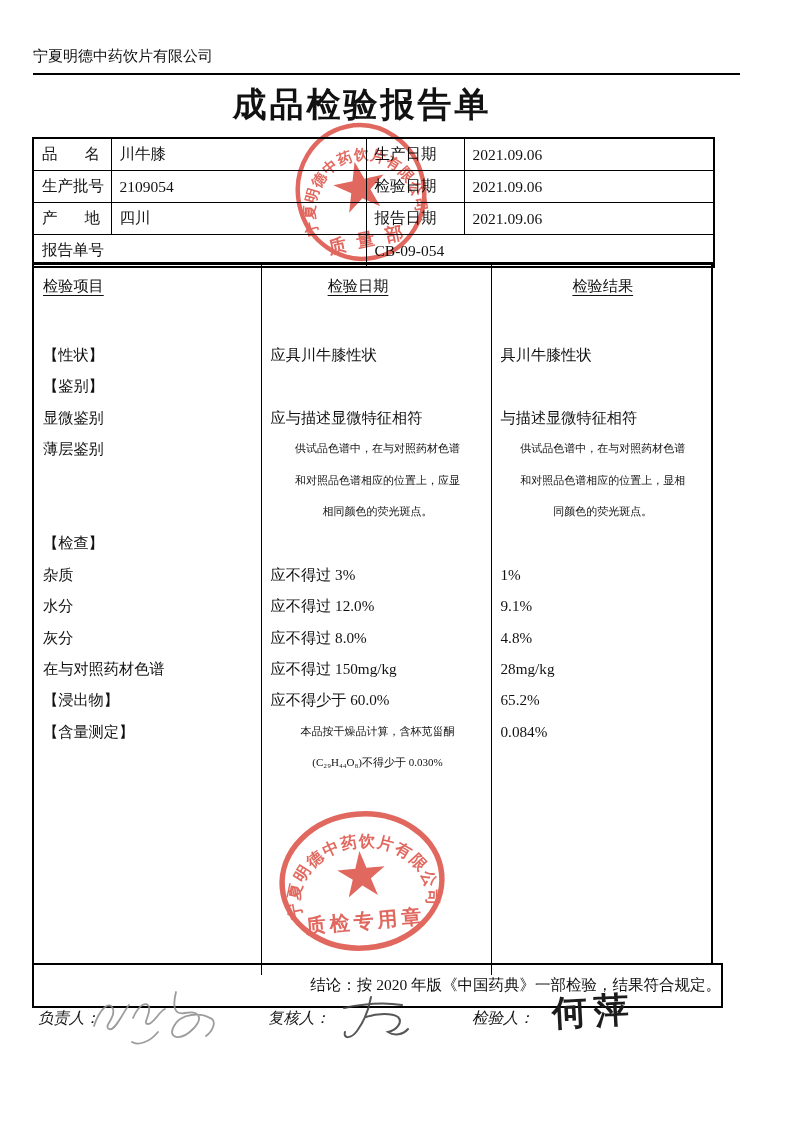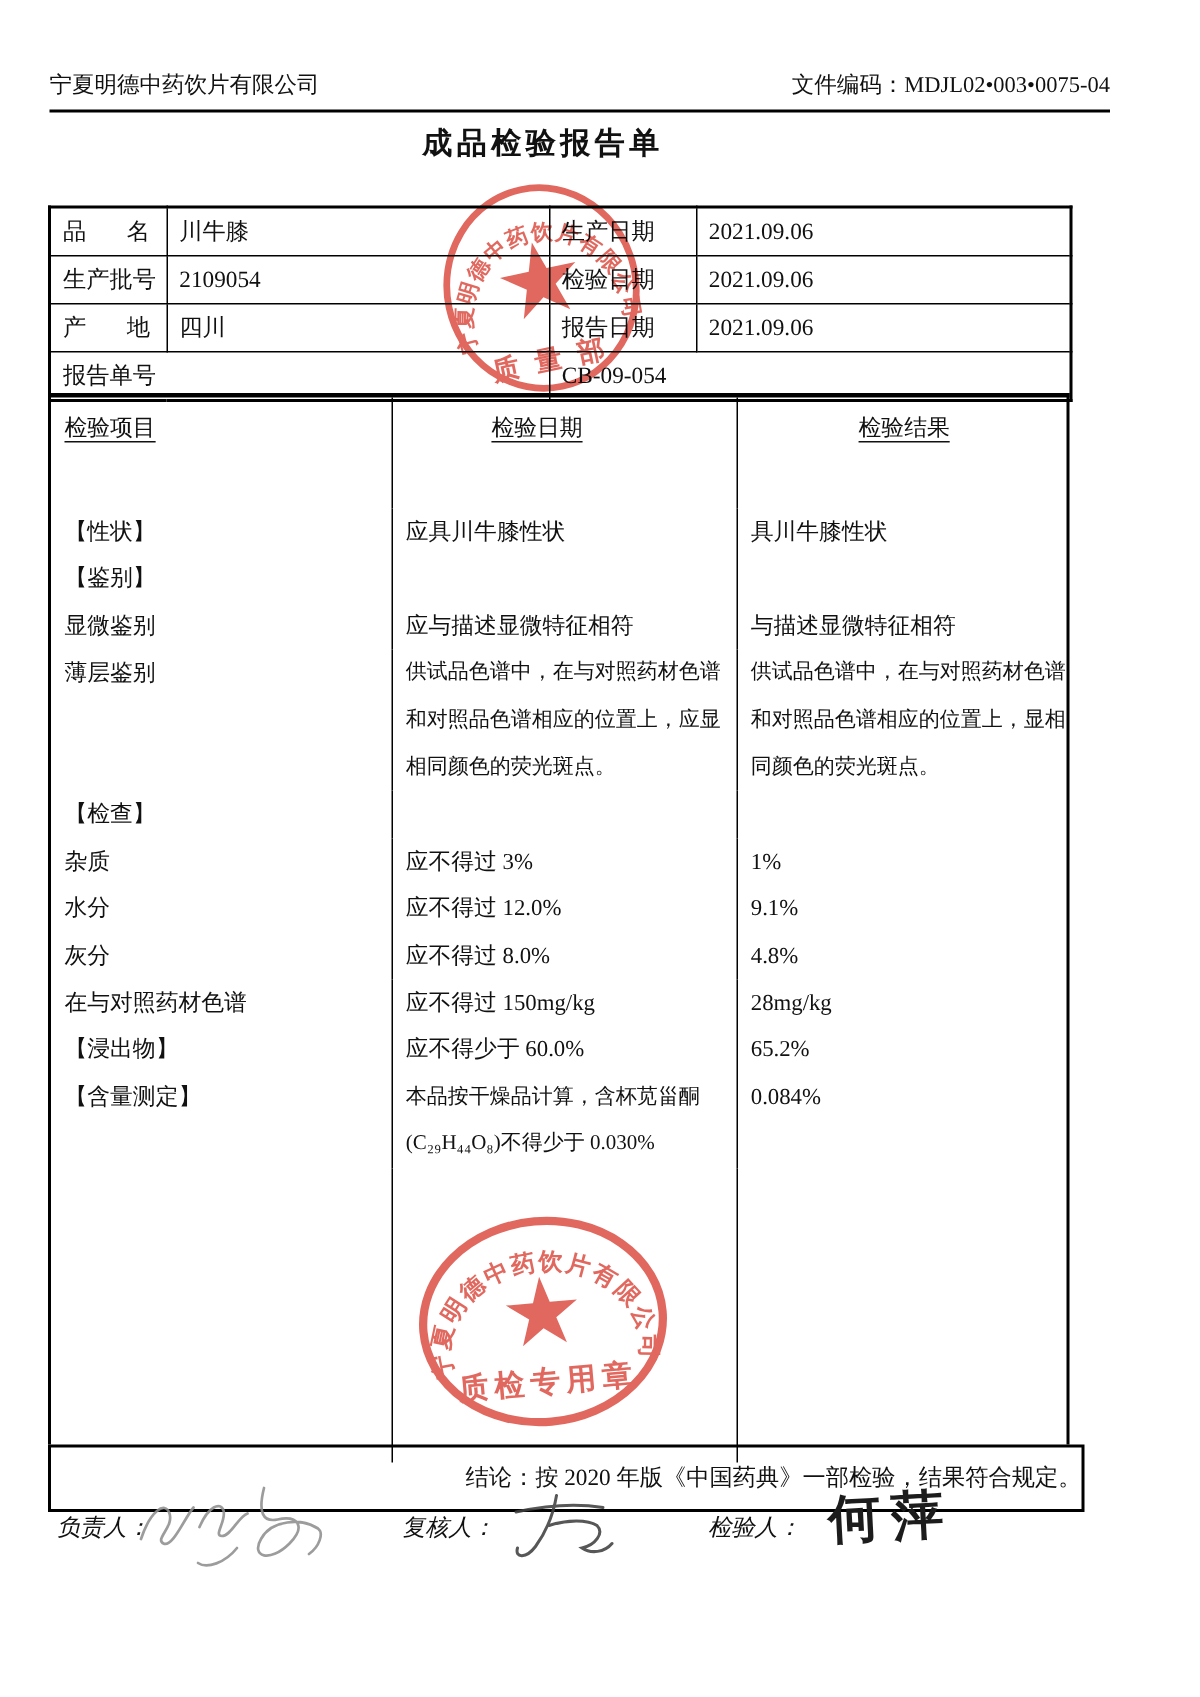--- a/index.html
+++ b/index.html
@@ -4,61 +4,60 @@
 <style>
   html,body{margin:0;padding:0;background:#ffffff;}
   .page{position:relative;width:800px;height:1091px;background:#fff;overflow:hidden;
         font-family:"Liberation Serif","DejaVu Serif",serif;color:#111;}
 
   
   .hdr{position:absolute;left:33px;top:47px;width:707px;display:flex;
        justify-content:space-between;align-items:flex-end;font-size:15px;
        border-bottom:2px solid #000;padding-bottom:7px;}
   .title{position:absolute;left:0;top:82px;width:724px;text-align:center;
-         font-size:20px;font-weight:bold;letter-spacing:3px;}
+         font-size:34px;font-weight:bold;letter-spacing:3px;}
 
   
   table.info{position:absolute;left:32px;top:137px;width:681px;border-collapse:collapse;
              table-layout:fixed;font-size:15.5px;}
   table.info td{border:1px solid #000;height:31px;padding:0 0 0 8px;vertical-align:middle;}
   table.info{border:2px solid #000;}
   .spread{display:inline-block;width:58px;text-align:justify;text-align-last:justify;}
 
   
   .mainwrap{position:absolute;left:32px;top:262px;width:681px;height:701px;
             box-sizing:border-box;border:2px solid #000;border-top:3px solid #000;border-bottom:none;}
   table.main{width:100%;height:100%;border-collapse:collapse;table-layout:fixed;font-size:15.2px;}
   table.main td{border:0;border-left:1px solid #000;vertical-align:top;
                 padding:0 6px 0 9px;line-height:31.4px;}
   table.main td:first-child{border-left:0;}
   tr.mhead td{height:62px;padding-top:12px;line-height:18px;margin-left:20px;}
   tr.mhead td.c{text-align:center;}
   .ul{text-decoration:underline;text-underline-offset:4px;}
-  td.pre{white-space:pre;font-size:14px;overflow:hidden;}
+  td.pre{white-space:pre;font-size:11px;overflow:hidden;text-align:center;}
   tr.filler td{height:196px;}
 
   
   .conclusion{position:absolute;left:32px;top:963px;width:691px;height:45px;
               box-sizing:border-box;border:2px solid #000;display:flex;align-items:center;
               padding-left:9px;font-size:15.5px;justify-content:flex-end;}
   .sig{position:absolute;font-size:15.5px;font-style:italic;}
   .signame{position:absolute;font-size:35px;font-weight:bold;letter-spacing:7px;
            color:#1c1c1c;transform:rotate(-3deg);font-family:"Liberation Serif","DejaVu Serif",serif;}
 
   
   .stamp{position:absolute;mix-blend-mode:multiply;opacity:.88;pointer-events:none;}
 </style>
 </head>
 <body>
 
 <div class="page">
 
   <div class="hdr">
     <span>宁夏明德中药饮片有限公司</span>
-    <span>文件编码：MDJL02•003•0075-04</span>
   </div>
 
   <div class="title">成品检验报告单</div>
 
   <table class="info">
     <colgroup>
         <col style="width:78px">
         <col style="width:255px">
         <col style="width:98px">
         <col style="width:250px">

